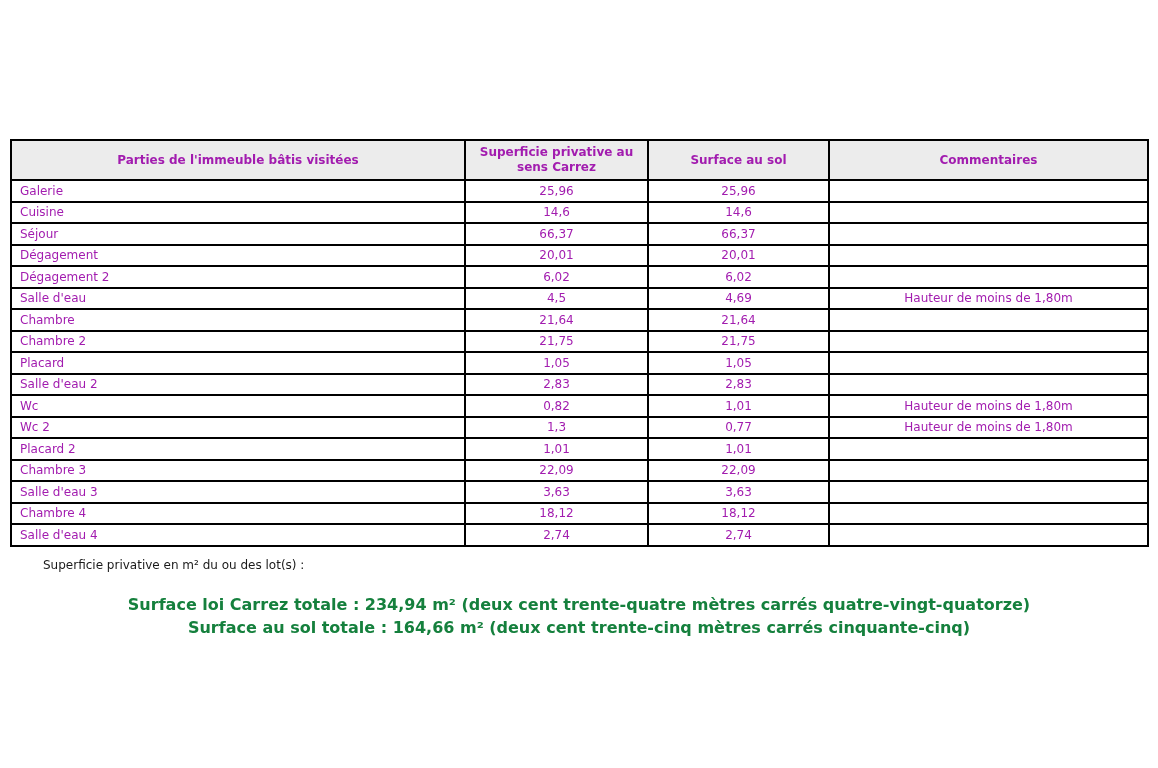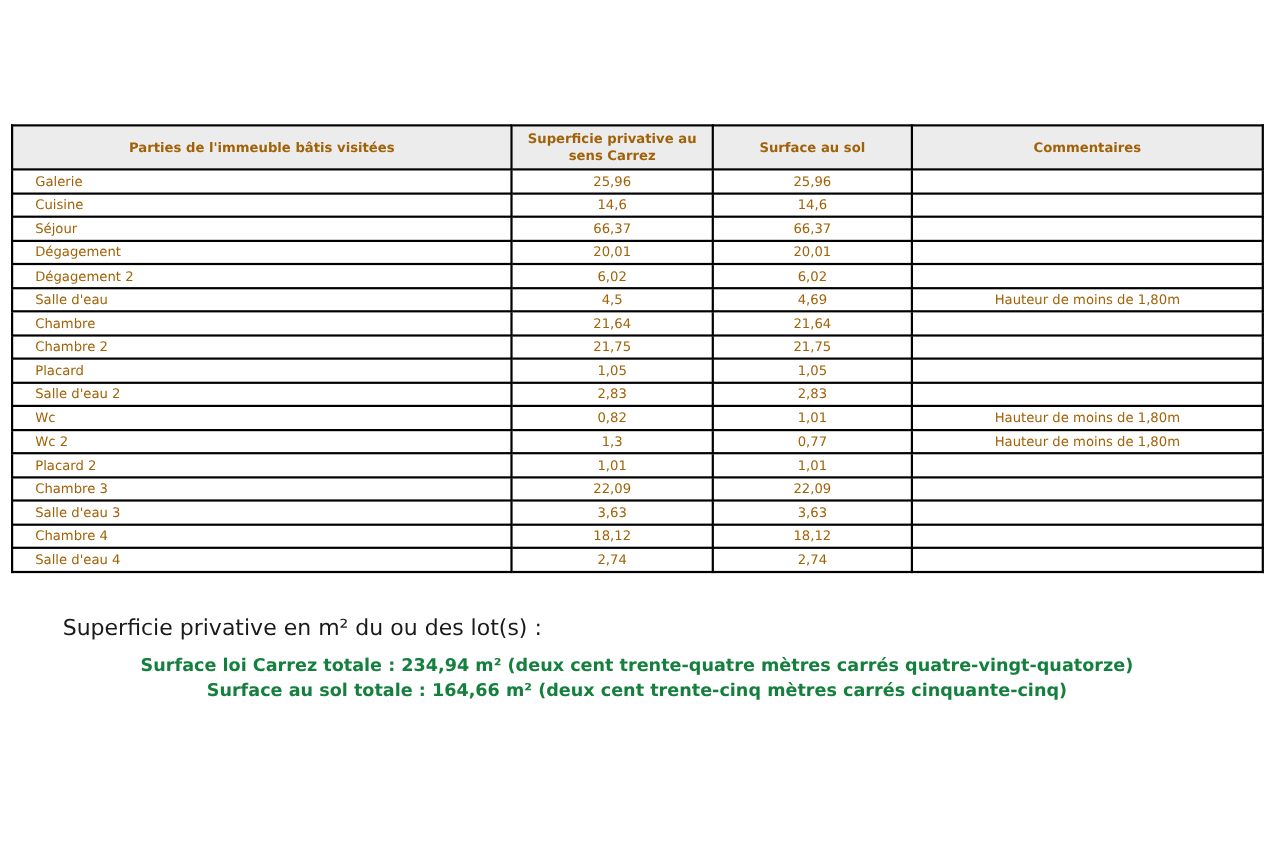--- a/index.html
+++ b/index.html
@@ -20,27 +20,27 @@
     position: absolute;
     left: 170px;
     top: 335px;
     width: 950px;
     height: 130px;
     pointer-events: none;
   }
   table.surface-table {
     position: absolute;
     left: 10px;
-    top: 113px;
+    top: 139px;
     width: 1137px;
     border-collapse: collapse;
     table-layout: fixed;
     background: #ffffff;
     font-size: 12px;
-    color: #a16207;
+    color: #a21caf;
   }
   table.surface-table th,
   table.surface-table td {
     border: 2px solid #000000;
     padding: 0 6px;
     overflow: hidden;
     white-space: nowrap;
   }
   table.surface-table th {
     background: #ececec;
@@ -50,32 +50,32 @@
     font-size: 12px;
     line-height: 1.25;
     white-space: normal;
   }
   table.surface-table td {
     height: 19.5px;
     text-align: center;
   }
   table.surface-table td:first-child {
     text-align: left;
-    padding-left: 20px;
+    padding-left: 8px;
   }
   col.c1 { width: 454px; }
   col.c2 { width: 183px; }
   col.c3 { width: 181px; }
   col.c4 { width: 319px; }
 
   .intro-line {
     position: absolute;
-    left: 57px;
+    left: 43px;
     top: 558px;
-    font-size: 20px;
+    font-size: 12px;
     color: #1a1a1a;
   }
   .totals {
     position: absolute;
     left: 0;
     top: 593px;
     width: 1158px;
     text-align: center;
     font-size: 16px;
     font-weight: bold;

